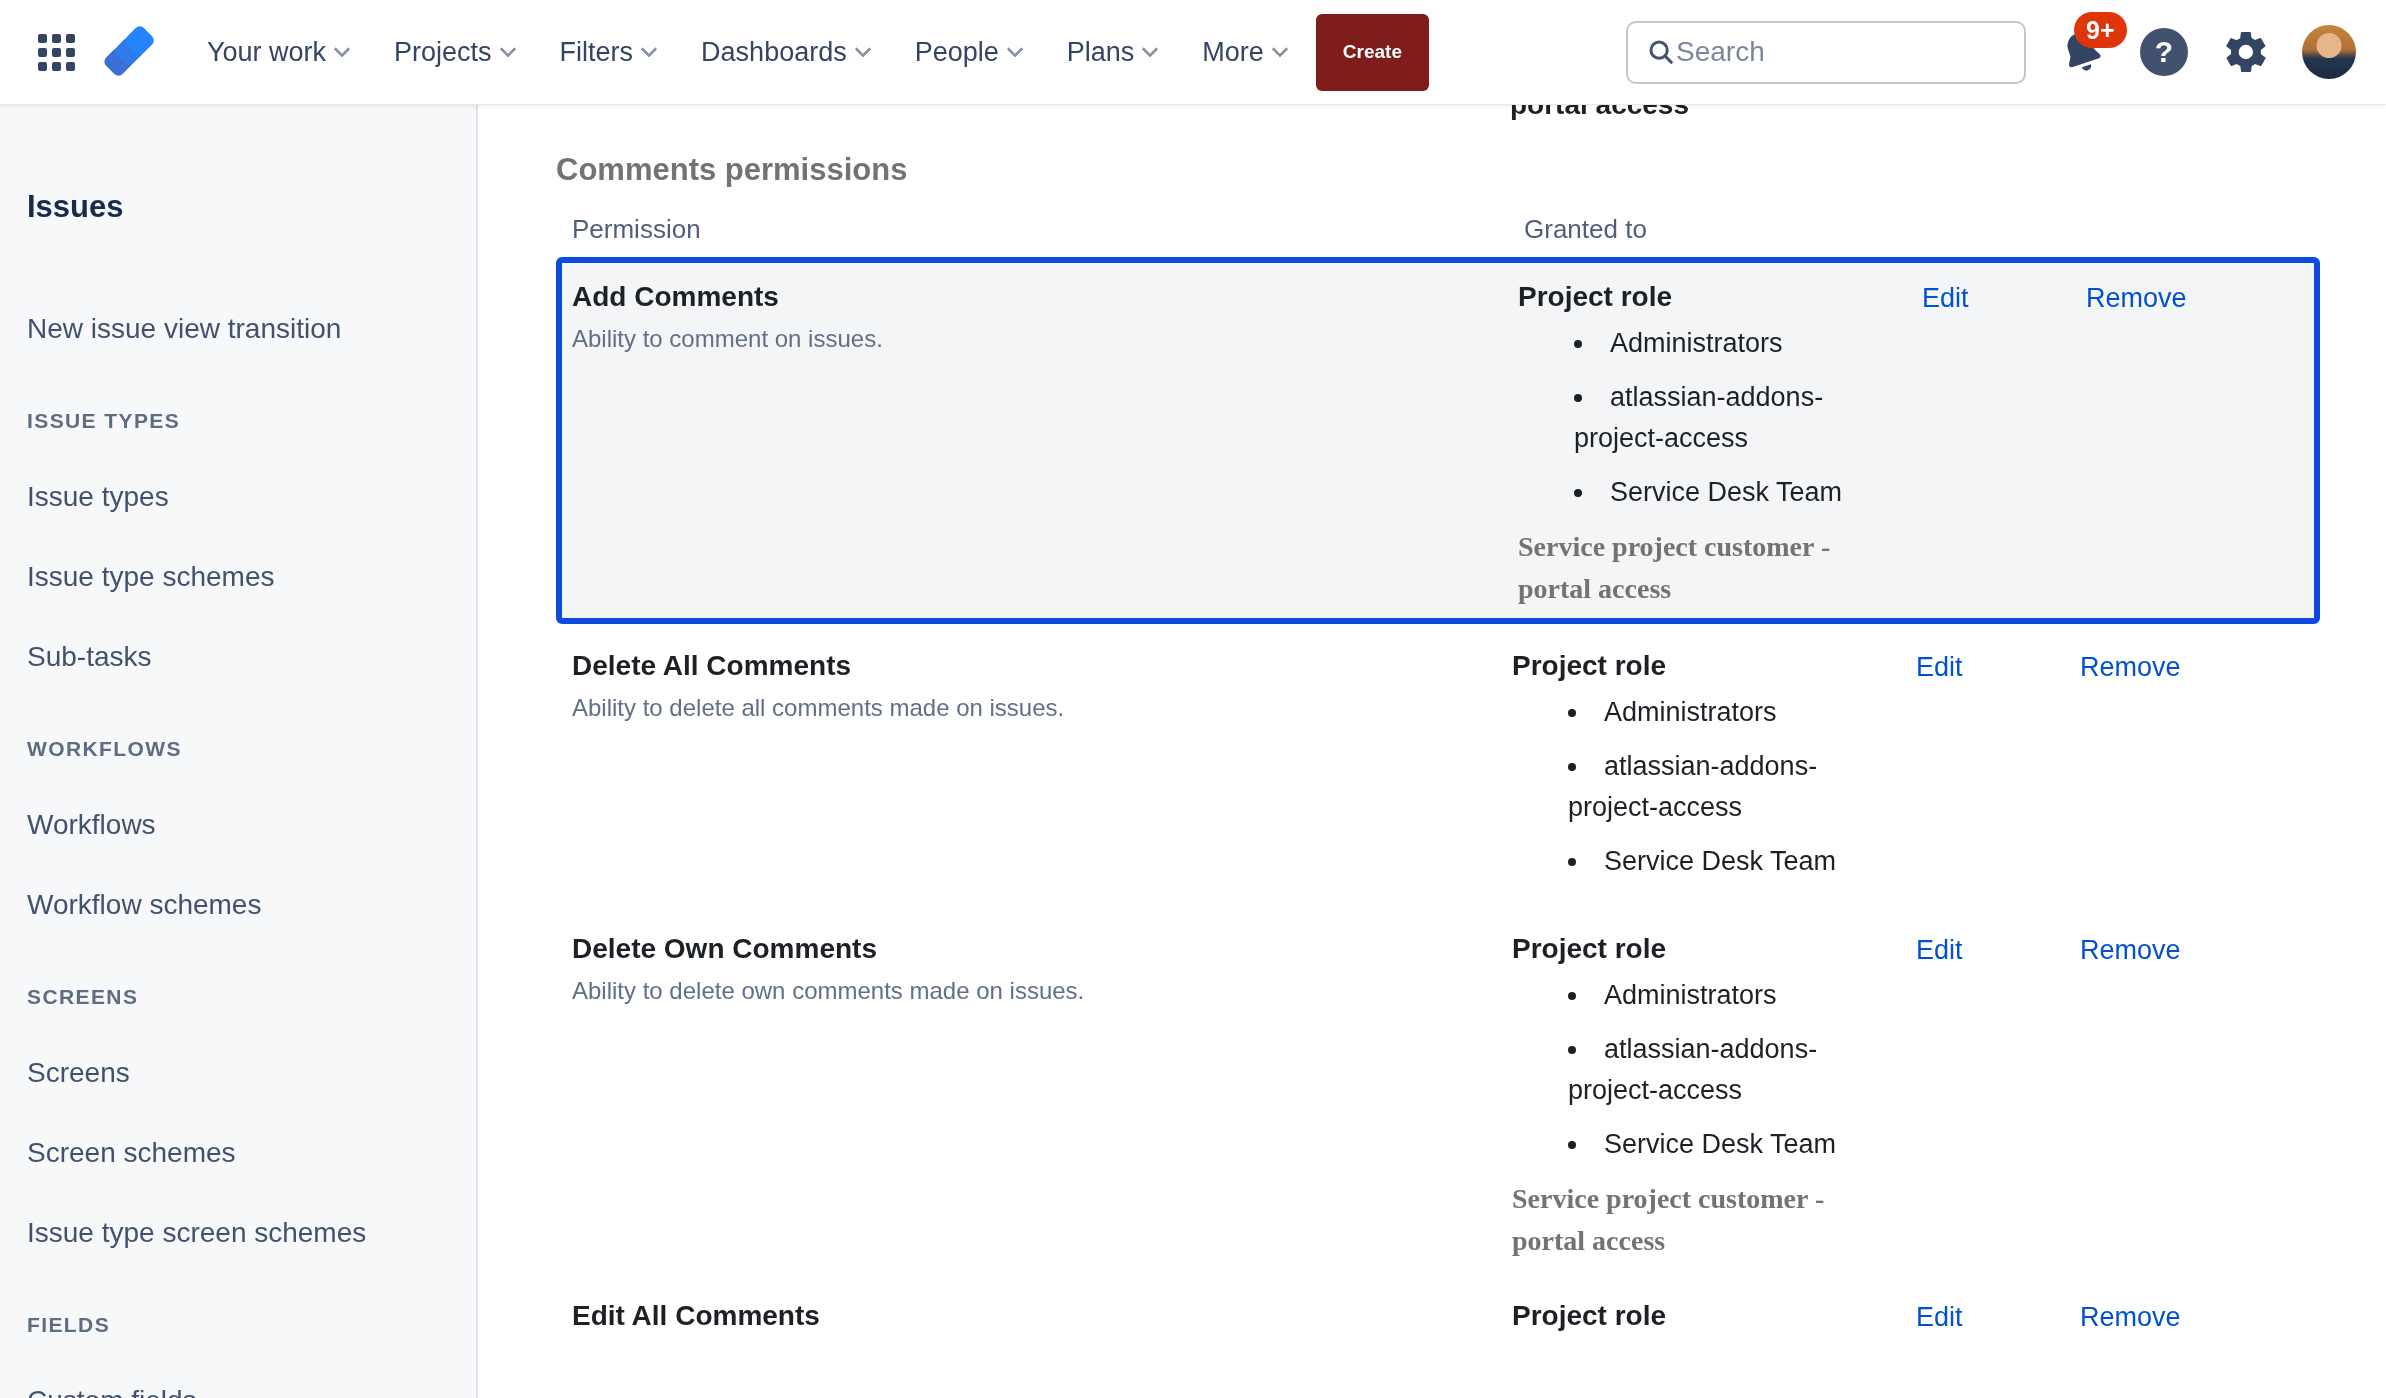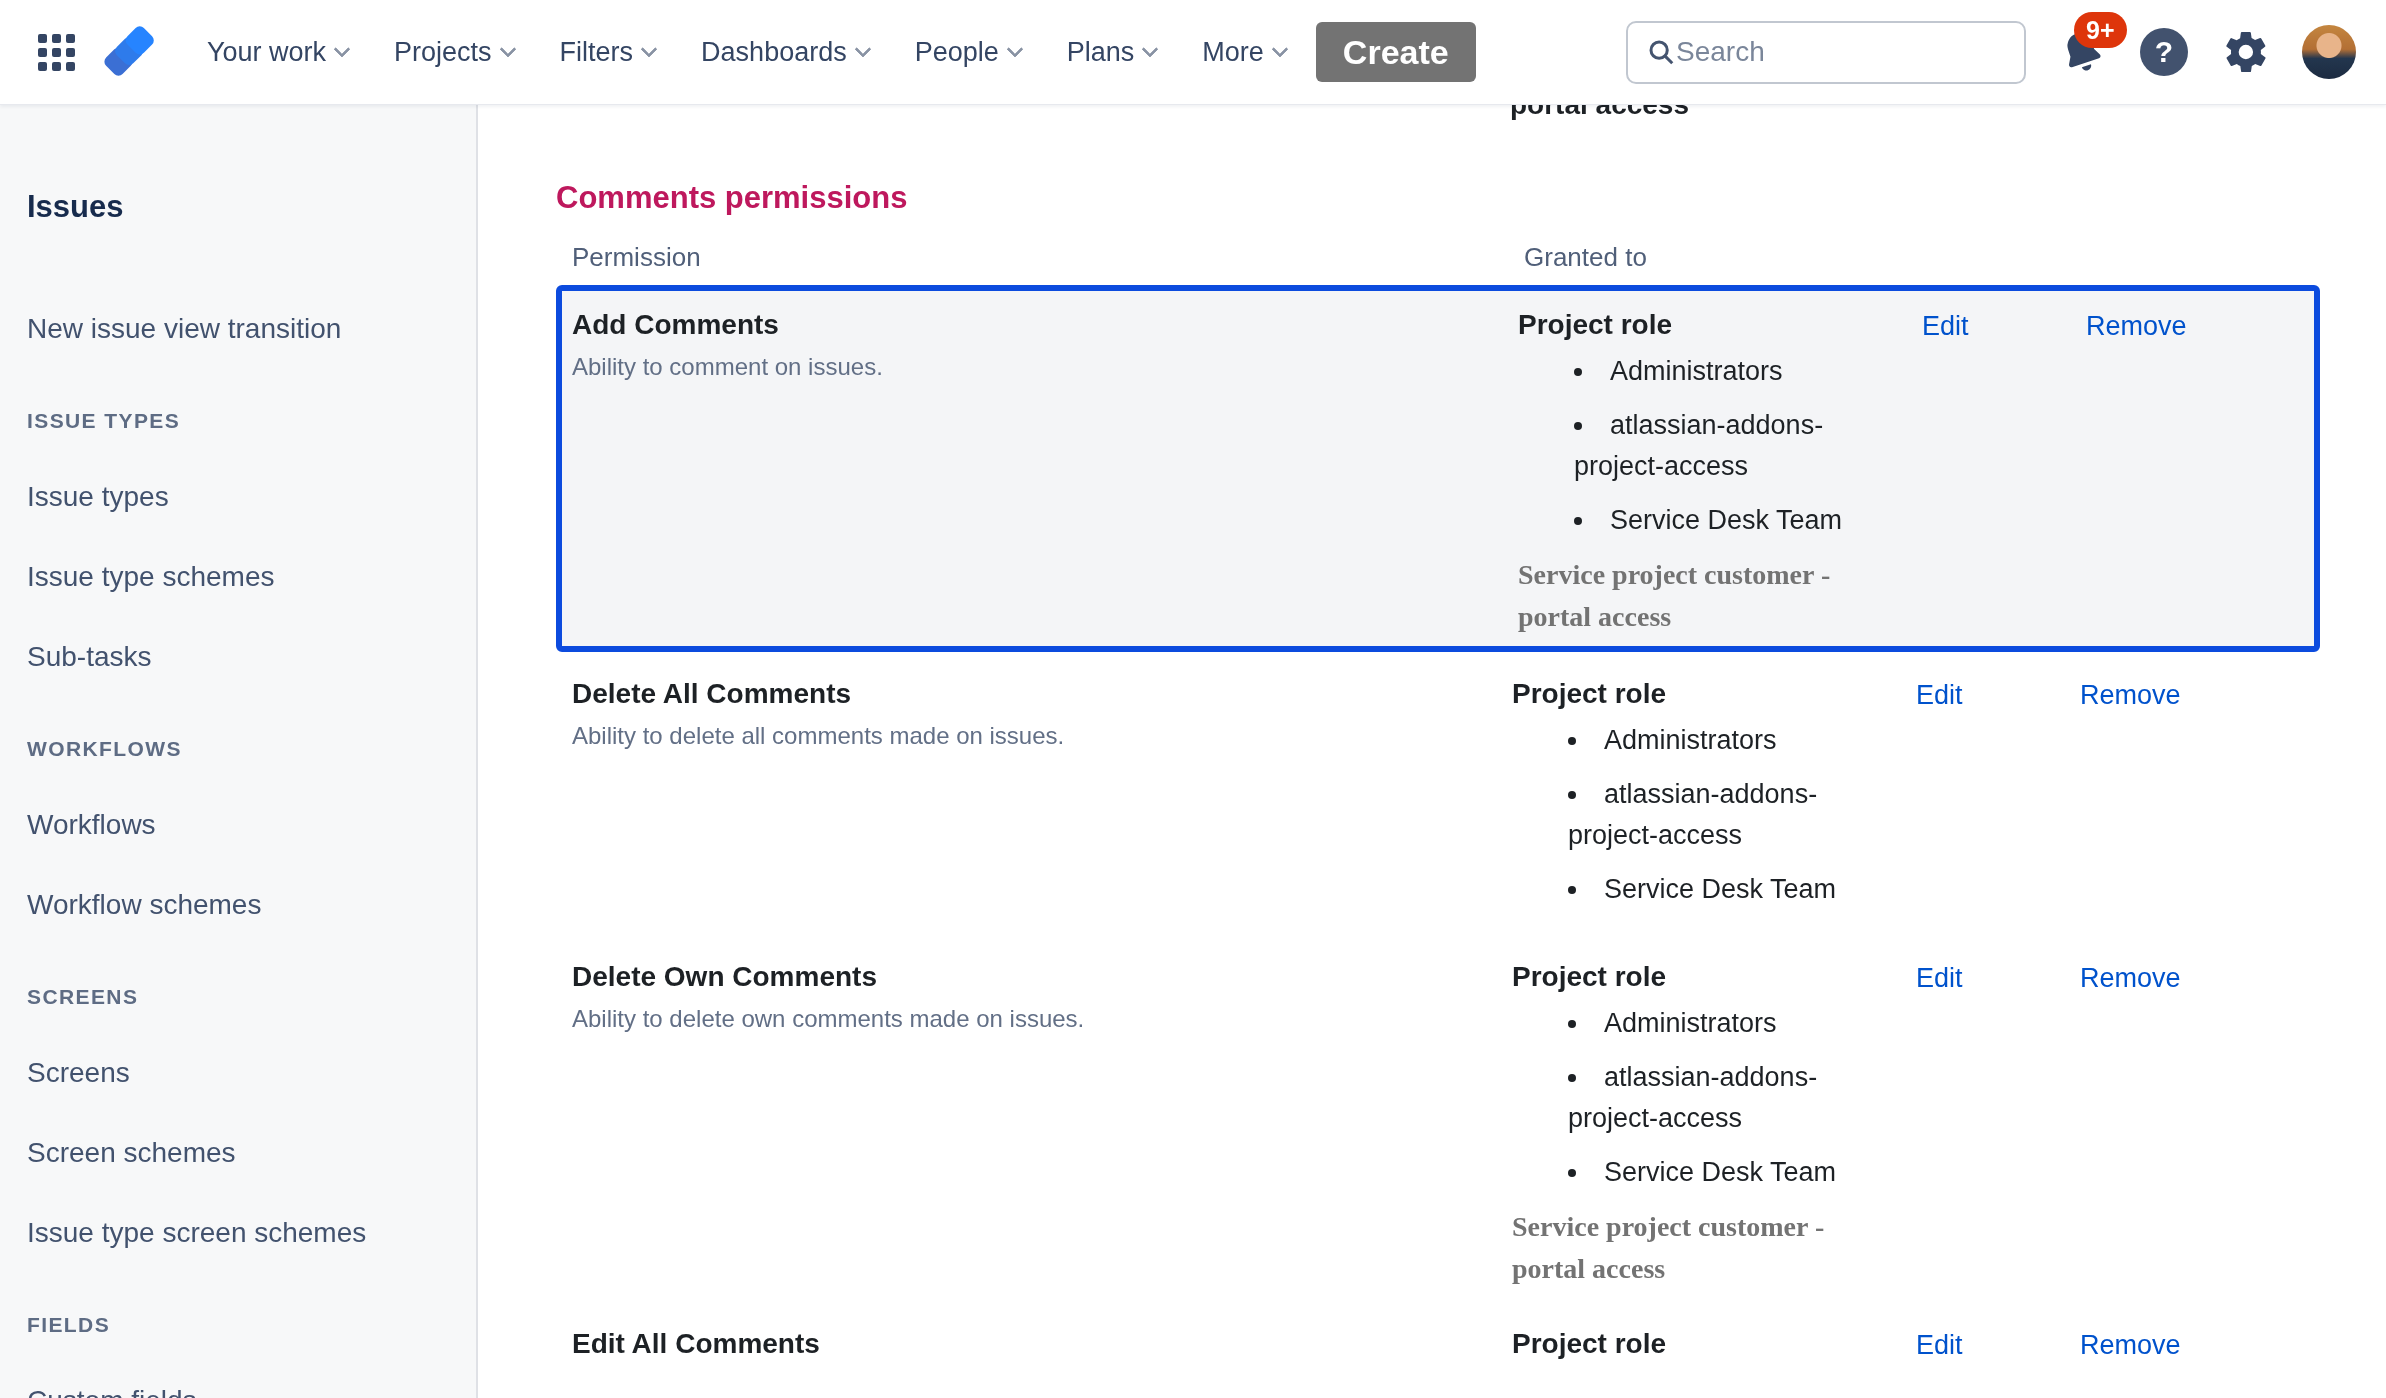--- a/index.html
+++ b/index.html
@@ -12,22 +12,22 @@
             border-bottom:1px solid #E7E9EE; box-shadow:0 2px 3px rgba(9,30,66,0.06); z-index:10; }
   .appswitcher { margin-left:38px; display:grid; grid-template-columns:repeat(3,9px);
                  grid-template-rows:repeat(3,9px); gap:5px; cursor:pointer; }
   .appswitcher span { background:#344563; border-radius:2px; }
   .jira-logo { margin-left:26px; width:62px; height:62px; }
   .nav-menu { display:flex; align-items:center; margin-left:28px; gap:14px;text-align:right; }
   .nav-item { display:flex; align-items:center; gap:10px; padding:14px 16px;
               font-size:27px; font-weight:500; color:#344563; cursor:pointer; border-radius:5px; }
   .chev { width:12px; height:12px; border-right:3px solid #8993A4; border-bottom:3px solid #8993A4;
           transform:rotate(45deg) translate(-2px,-2px); border-radius:1px; }
-  .create-btn { margin-left:14px; background:#737373; color:#fff; border:none; border-radius:6px;
-                font-family:inherit; font-size:34px; font-weight:700; padding:0 27px; height:60px;
+  .create-btn { margin-left:14px; background:#7f1d1d; color:#fff; border:none; border-radius:6px;
+                font-family:inherit; font-size:19px; font-weight:700; padding:0 27px; height:77px;
                 cursor:pointer; }
   .nav-right { margin-left:auto; margin-right:30px; display:flex; align-items:center; gap:30px; }
   .searchbox { width:400px; height:63px; border:2px solid #C1C7D0; border-radius:10px;
                display:flex; align-items:center; padding:0 18px; background:#fff; }
   .searchbox svg { flex:0 0 auto; }
   .searchbox input { border:none; outline:none; font-family:inherit; font-size:28px;
                      color:#344563; width:100%; background:transparent; }
   .searchbox input::placeholder { color:#7A869A; }
   .iconbtn { position:relative; width:52px; height:52px; display:flex; align-items:center;
              justify-content:center; cursor:pointer; }
@@ -51,21 +51,21 @@
   .sb-header { margin-top:64px; font-size:21px; font-weight:700; letter-spacing:1.4px;
                color:#5E6C84; text-transform:uppercase; }
   .sb-group .sb-item:first-of-type { margin-top:38px; }
 
   
   .main { position:absolute; top:105px; left:480px; width:1906px; height:1293px;
           background:#fff; overflow:hidden; }
   .clipped-frag { position:absolute; top:-16px; left:1030px; font-size:28px; font-weight:700;
                   color:#1D2125; }
   .content { padding-left:76px; padding-right:66px; }
-  .section-title { margin-top:75px; font-size:31px; font-weight:700; color:#be185d; }
+  .section-title { margin-top:47px; font-size:31px; font-weight:700; color:#737373; }
 
   .hdr-row { display:flex; margin-top:26px; padding:0 16px;gap:12px; }
   .hdr-perm { flex:0 0 940px; font-size:26px; color:#505F79; }
   .hdr-granted { font-size:26px; color:#505F79; }
 
   .rows { margin-top:12px; }
   .perm-row { display:flex; padding:22px 16px 12px 16px; margin-bottom:4px; }
   .perm-row.highlighted { border:6px solid #0C4BDE; background:#F4F5F7; border-radius:6px;
                           padding:18px 10px 8px 10px; }
   .perm-row.highlighted .perm-cell { flex-basis:946px; }

